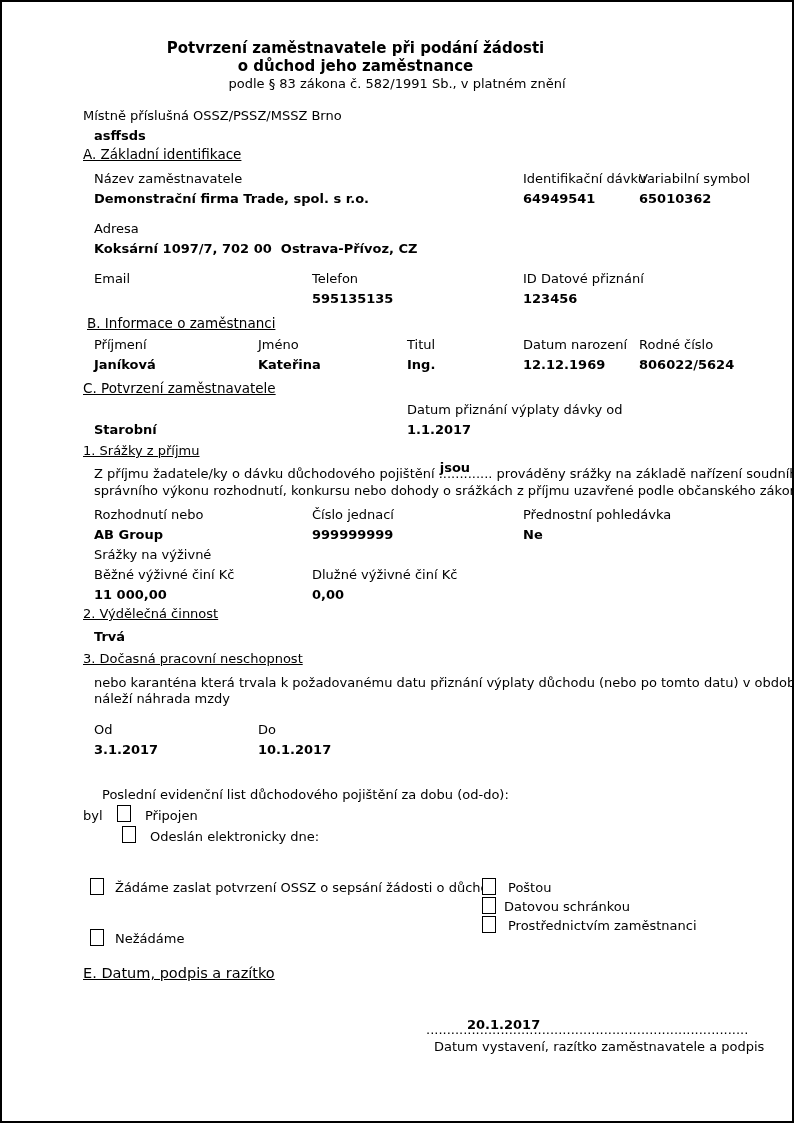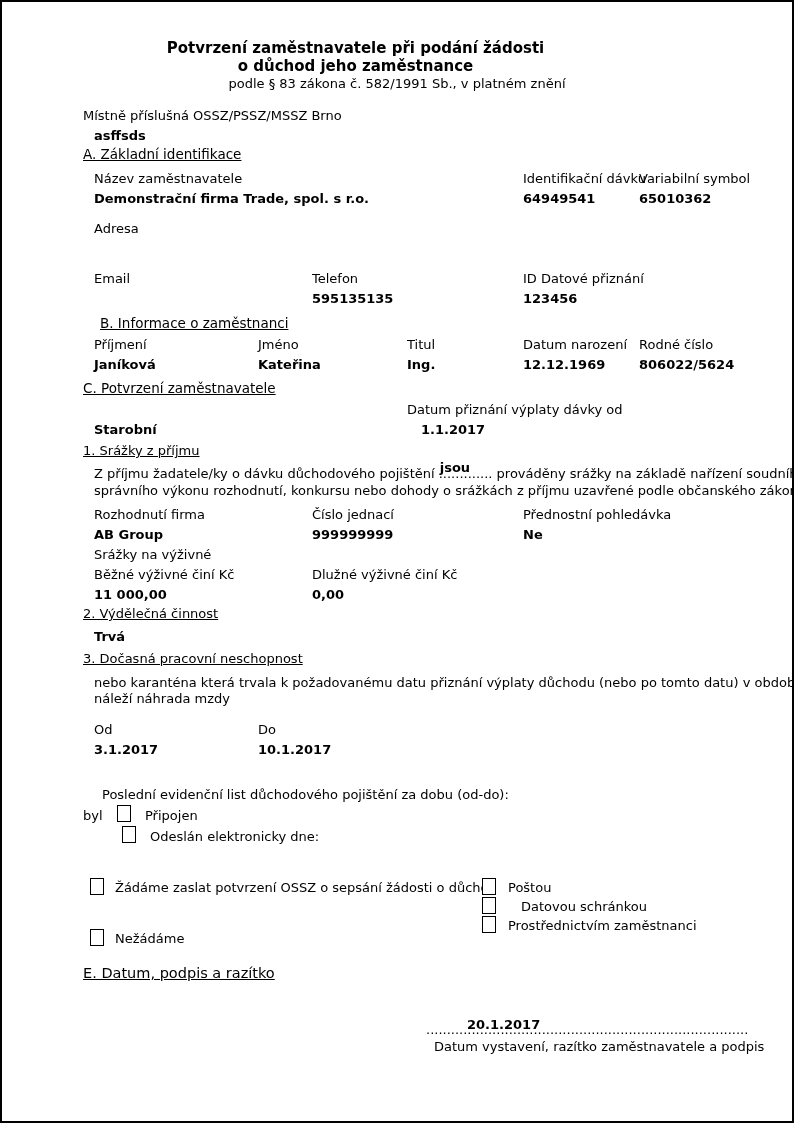--- a/index.html
+++ b/index.html
@@ -45,47 +45,48 @@
   <div class="abs val" style="left:92px;top:126px">asffsds</div>
 
   <div class="abs sec" style="left:81px;top:144px">A. Základní identifikace</div>
   <div class="abs lbl" style="left:92px;top:169px">Název zaměstnavatele</div>
   <div class="abs lbl" style="left:521px;top:169px">Identifikační dávku</div>
   <div class="abs lbl" style="left:637px;top:169px">Variabilní symbol</div>
   <div class="abs val" style="left:92px;top:189px">Demonstrační firma Trade, spol. s r.o.</div>
   <div class="abs val" style="left:521px;top:189px">64949541</div>
   <div class="abs val" style="left:637px;top:189px">65010362</div>
   <div class="abs lbl" style="left:92px;top:219px">Adresa</div>
+  <div class="abs val" style="left:92px;top:239px">Koksární 1097/7, 702 00  Ostrava-Přívoz, CZ</div>
   <div class="abs lbl" style="left:92px;top:269px">Email</div>
   <div class="abs lbl" style="left:310px;top:269px">Telefon</div>
   <div class="abs lbl" style="left:521px;top:269px">ID Datové přiznání</div>
   <div class="abs val" style="left:310px;top:289px">595135135</div>
   <div class="abs val" style="left:521px;top:289px">123456</div>
 
-  <div class="abs sec" style="left:98px;top:313px">B. Informace o zaměstnanci</div>
+  <div class="abs sec" style="left:85px;top:313px">B. Informace o zaměstnanci</div>
   <div class="abs lbl" style="left:92px;top:335px">Příjmení</div>
   <div class="abs lbl" style="left:256px;top:335px">Jméno</div>
   <div class="abs lbl" style="left:405px;top:335px">Titul</div>
   <div class="abs lbl" style="left:521px;top:335px">Datum narození</div>
   <div class="abs lbl" style="left:637px;top:335px">Rodné číslo</div>
   <div class="abs val" style="left:92px;top:355px">Janíková</div>
   <div class="abs val" style="left:256px;top:355px">Kateřina</div>
   <div class="abs val" style="left:405px;top:355px">Ing.</div>
   <div class="abs val" style="left:521px;top:355px">12.12.1969</div>
   <div class="abs val" style="left:637px;top:355px">806022/5624</div>
 
   <div class="abs sec" style="left:81px;top:378px">C. Potvrzení zaměstnavatele</div>
   <div class="abs lbl" style="left:405px;top:400px">Datum přiznání výplaty dávky od</div>
   <div class="abs val" style="left:92px;top:420px">Starobní</div>
-  <div class="abs val" style="left:419px;top:420px">1.1.2017</div>
+  <div class="abs val" style="left:405px;top:420px">1.1.2017</div>
 
   <div class="abs sub" style="left:81px;top:441px">1. Srážky z příjmu</div>
   <div class="abs lbl" style="left:92px;top:464px"><span>Z příjmu žadatele/ky o dávku důchodového pojištění </span><span class="fillwrap"><span>.............</span><span class="fillval">jsou</span></span><span> prováděny srážky na základě nařízení soudního nebo</span></div>
   <div class="abs lbl" style="left:92px;top:481px">správního výkonu rozhodnutí, konkursu nebo dohody o srážkách z příjmu uzavřené podle občanského zákoníku.</div>
-  <div class="abs lbl" style="left:92px;top:505px">Rozhodnutí firma</div>
+  <div class="abs lbl" style="left:92px;top:505px">Rozhodnutí nebo</div>
   <div class="abs lbl" style="left:310px;top:505px">Číslo jednací</div>
   <div class="abs lbl" style="left:521px;top:505px">Přednostní pohledávka</div>
   <div class="abs val" style="left:92px;top:525px">AB Group</div>
   <div class="abs val" style="left:310px;top:525px">999999999</div>
   <div class="abs val" style="left:521px;top:525px">Ne</div>
   <div class="abs lbl" style="left:92px;top:545px">Srážky na výživné</div>
   <div class="abs lbl" style="left:92px;top:565px">Běžné výživné činí Kč</div>
   <div class="abs lbl" style="left:310px;top:565px">Dlužné výživné činí Kč</div>
   <div class="abs val" style="left:92px;top:585px">11 000,00</div>
   <div class="abs val" style="left:310px;top:585px">0,00</div>
@@ -106,21 +107,21 @@
   <span class="cb" style="left:115px;top:803px"></span>
   <div class="abs lbl" style="left:143px;top:806px">Připojen</div>
   <span class="cb" style="left:120px;top:824px"></span>
   <div class="abs lbl" style="left:148px;top:827px">Odeslán elektronicky dne:</div>
 
   <span class="cb" style="left:88px;top:876px"></span>
   <div class="abs lbl" style="left:113px;top:878px">Žádáme zaslat potvrzení OSSZ o sepsání žádosti o důchod</div>
   <span class="cb" style="left:480px;top:876px"></span>
   <div class="abs lbl" style="left:506px;top:878px">Poštou</div>
   <span class="cb" style="left:480px;top:895px"></span>
-  <div class="abs lbl" style="left:519px;top:897px">Datovou schránkou</div>
+  <div class="abs lbl" style="left:502px;top:897px">Datovou schránkou</div>
   <span class="cb" style="left:480px;top:914px"></span>
   <div class="abs lbl" style="left:506px;top:916px">Prostřednictvím zaměstnanci</div>
   <span class="cb" style="left:88px;top:927px"></span>
   <div class="abs lbl" style="left:113px;top:929px">Nežádáme</div>
 
   <div class="abs sec-lg" style="left:81px;top:963px">E. Datum, podpis a razítko</div>
   <div class="abs lbl" style="left:424px;top:1020px"><span class="dotclip">................................................................................................</span></div>
   <div class="abs val" style="left:465px;top:1015px">20.1.2017</div>
   <div class="abs lbl" style="left:432px;top:1037px">Datum vystavení, razítko zaměstnavatele a podpis</div>
 

